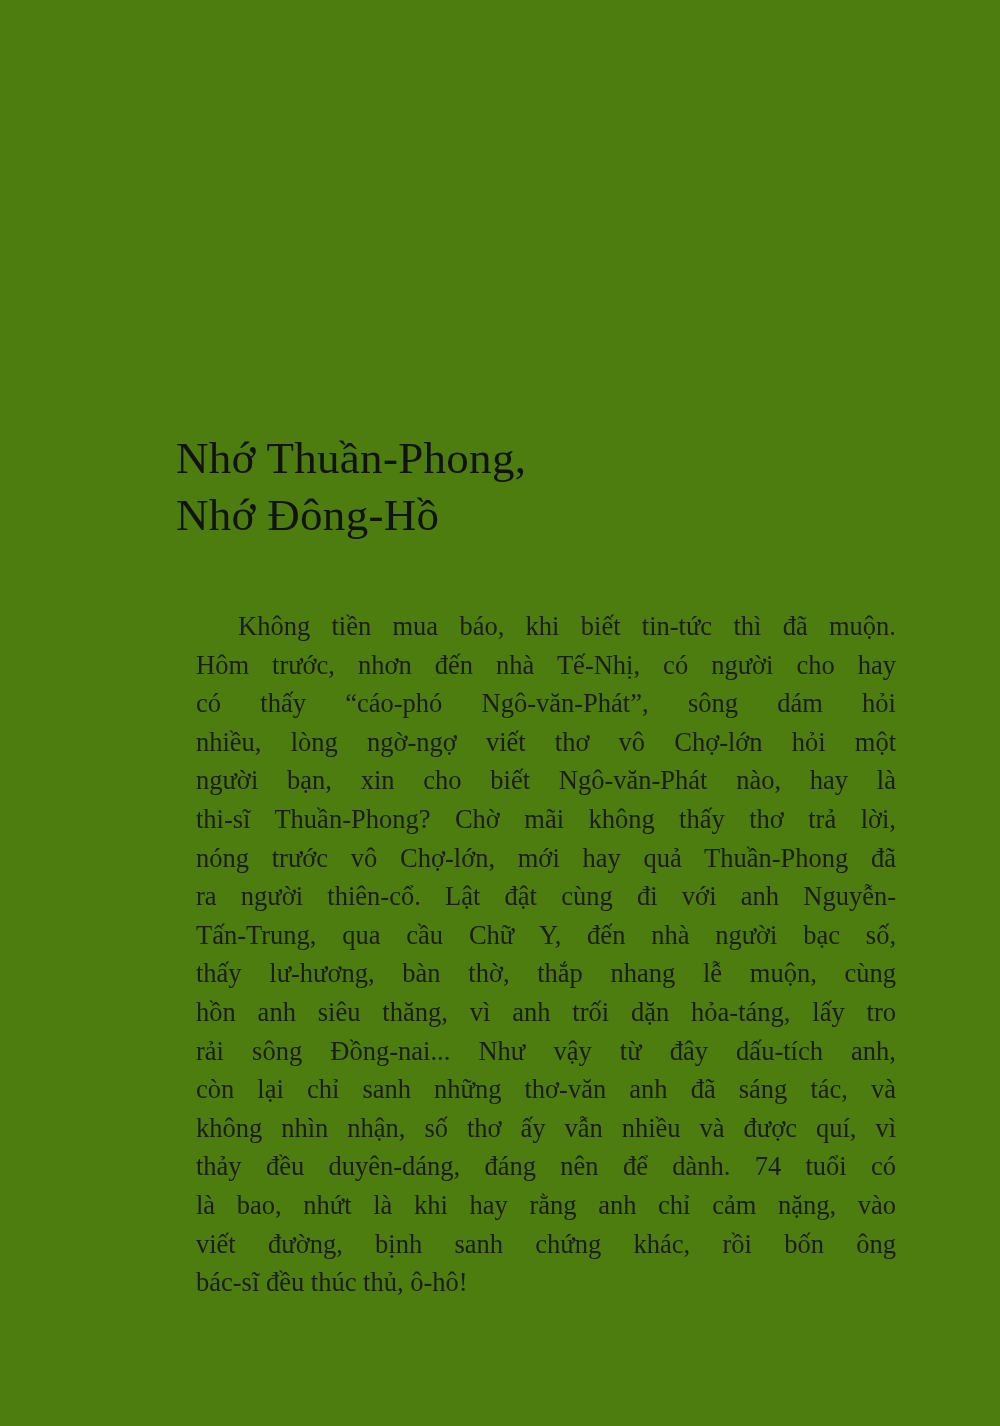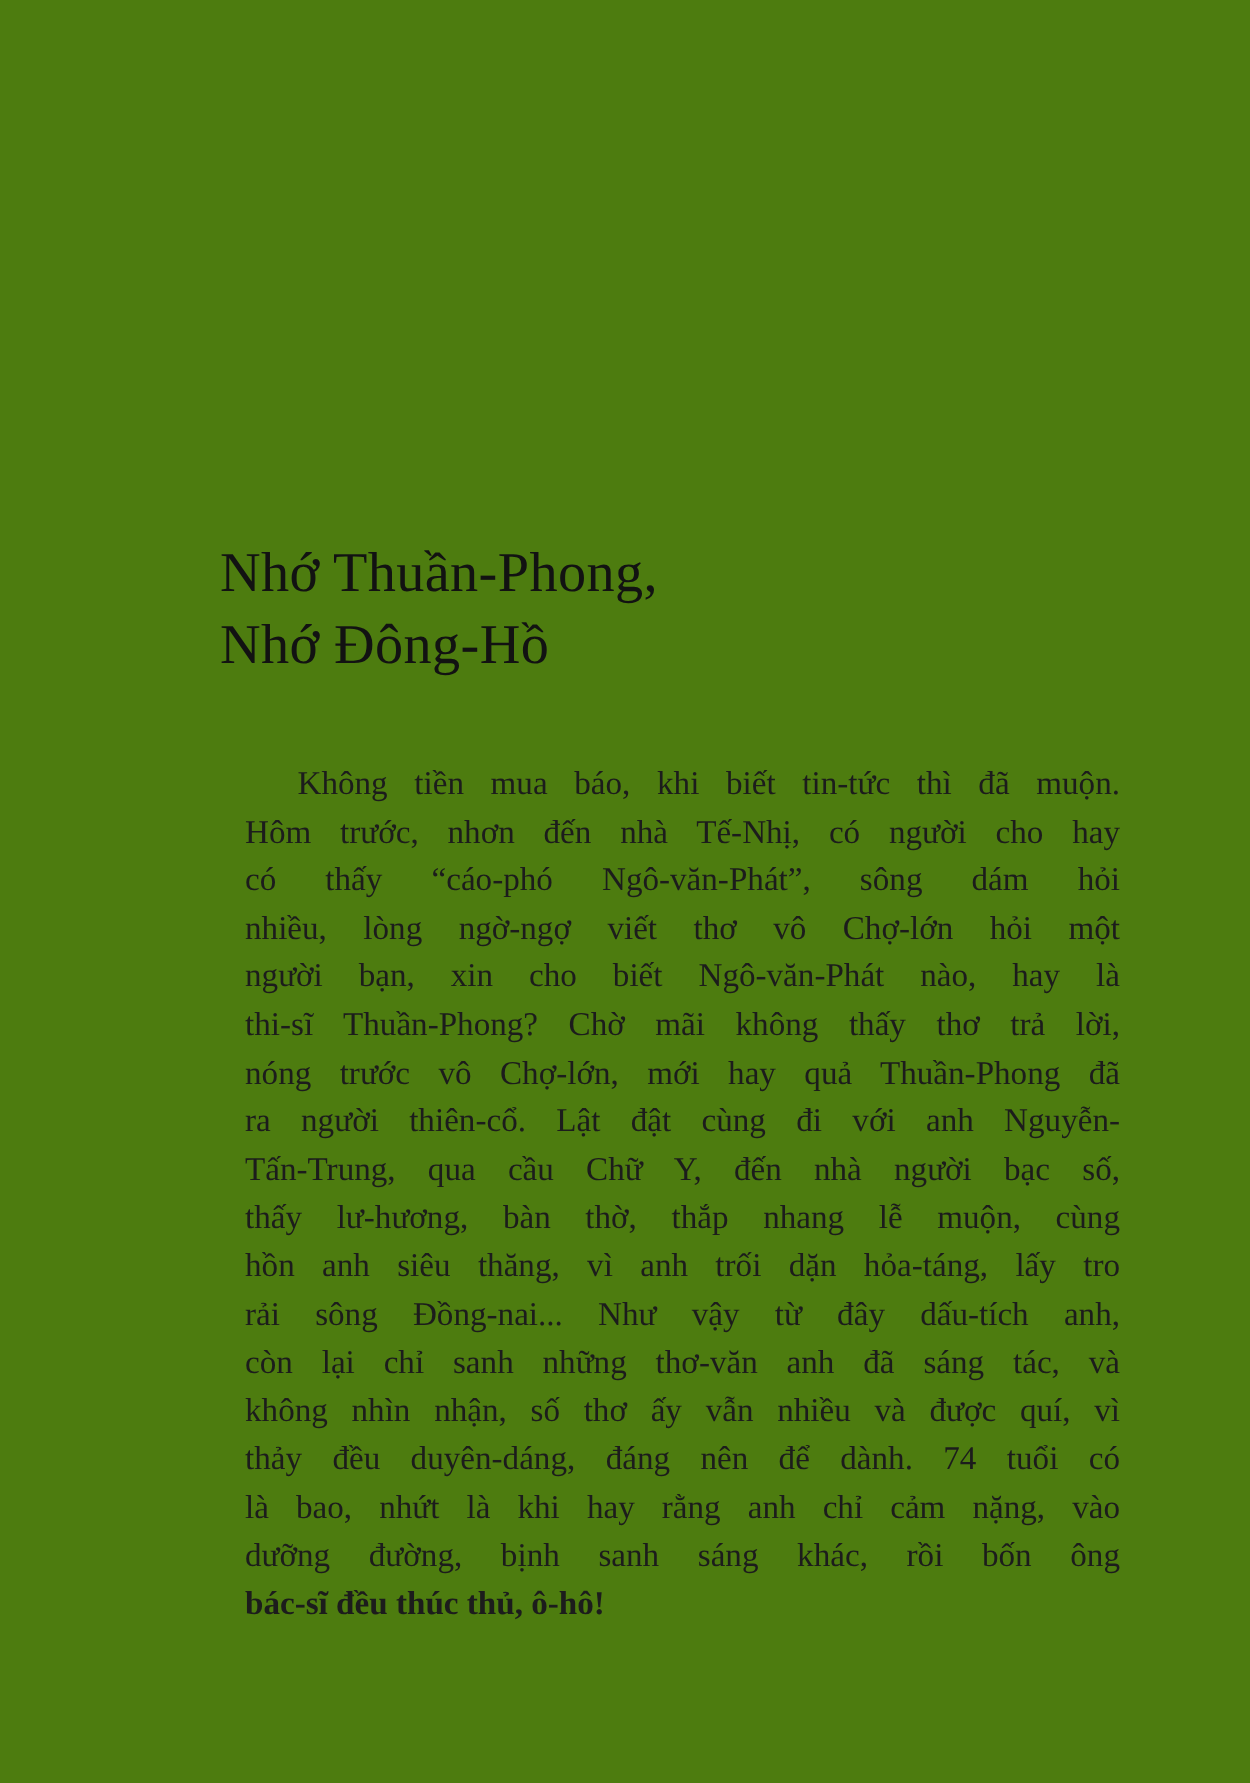--- a/index.html
+++ b/index.html
@@ -47,21 +47,20 @@
   .line {
     text-align: justify;
     text-align-last: justify;
     white-space: normal;
   }
   .line.indent {
     padding-left: 42px;
   }
   .line.last {
     text-align-last: left;
-    font-weight: bold;
   }
 </style>
 </head>
 <body>
 
 <div class="page">
 
   <h1 class="title">
     <span class="title-line">Nhớ Thuần-Phong,</span>
     <span class="title-line">Nhớ Đông-Hồ</span>
@@ -77,17 +76,17 @@
     <div class="line">nóng trước vô Chợ-lớn, mới hay quả Thuần-Phong đã</div>
     <div class="line">ra người thiên-cổ. Lật đật cùng đi với anh Nguyễn-</div>
     <div class="line">Tấn-Trung, qua cầu Chữ Y, đến nhà người bạc số,</div>
     <div class="line">thấy lư-hương, bàn thờ, thắp nhang lễ muộn, cùng</div>
     <div class="line">hồn anh siêu thăng, vì anh trối dặn hỏa-táng, lấy tro</div>
     <div class="line">rải sông Đồng-nai... Như vậy từ đây dấu-tích anh,</div>
     <div class="line">còn lại chỉ sanh những thơ-văn anh đã sáng tác, và</div>
     <div class="line">không nhìn nhận, số thơ ấy vẫn nhiều và được quí, vì</div>
     <div class="line">thảy đều duyên-dáng, đáng nên để dành. 74 tuổi có</div>
     <div class="line">là bao, nhứt là khi hay rằng anh chỉ cảm nặng, vào</div>
-    <div class="line">dưỡng đường, bịnh sanh sáng khác, rồi bốn ông</div>
+    <div class="line">viết đường, bịnh sanh chứng khác, rồi bốn ông</div>
     <div class="line last">bác-sĩ đều thúc thủ, ô-hô!</div>
   </div>
 
 </div>
 
 </body></html>

